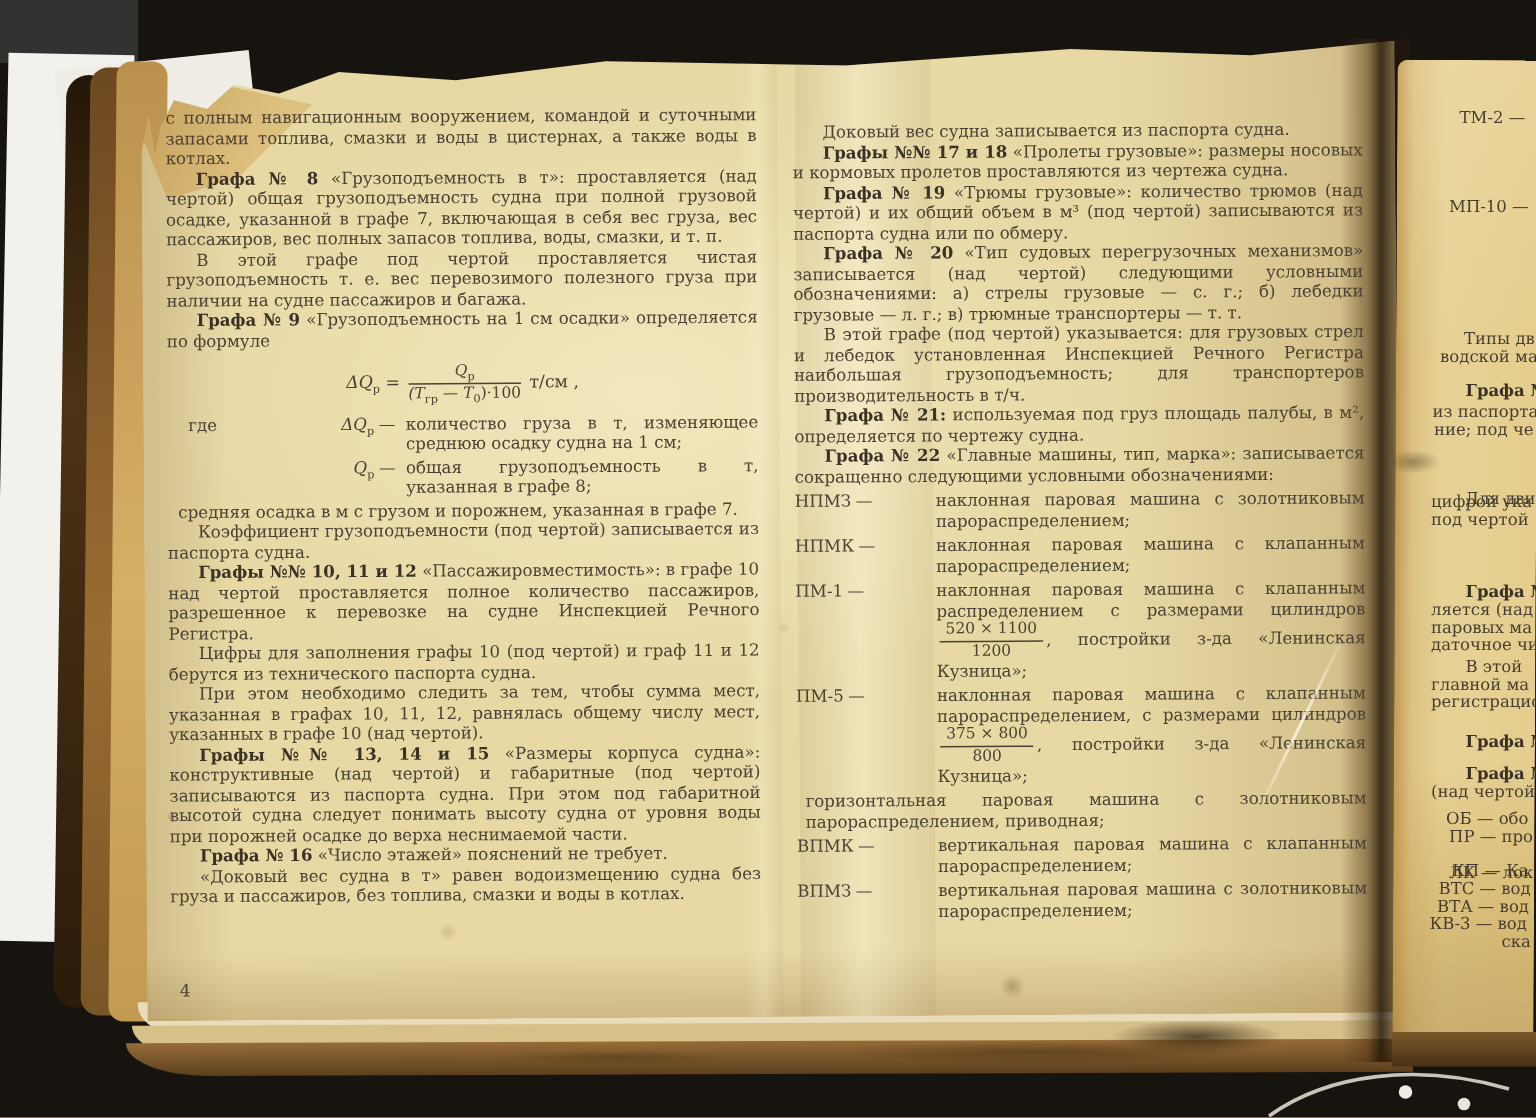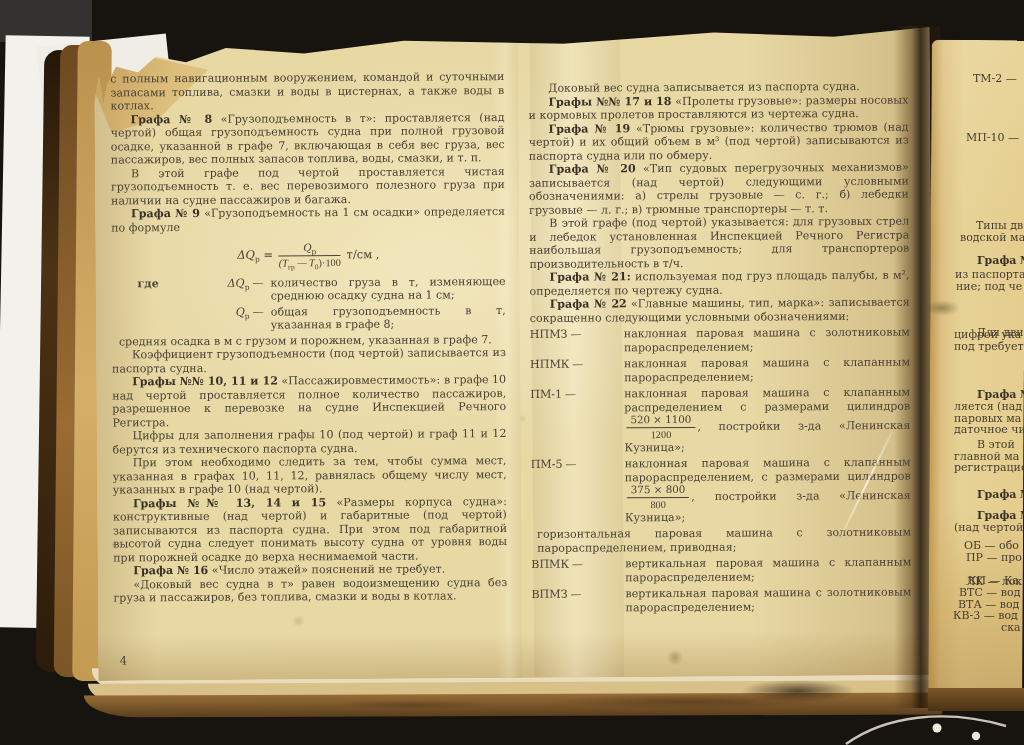--- a/index.html
+++ b/index.html
@@ -74,24 +74,24 @@
   .col p{margin:0;}
   .indent{text-indent:20px;}
   .gap{margin-top:8px;}
   b{color:#3a3127;}
   sub{font-size:7.5px;line-height:0;}
   i{font-style:italic;}
   
   .formula{margin:9px 0 7px;text-align:center;font-size:11.5px;}
   .frac{display:inline-block;vertical-align:middle;text-align:center;font-size:10.3px;line-height:1.15;margin:0 2px;}
   .frac .fn{display:block;border-bottom:1px solid #4b4134;padding:0 4px 1px;}
-  .frac .fd{display:block;padding-top:1px;font-family:Liberation Serif, serif;}
+  .frac .fd{display:block;padding-top:1px;}
   
   .whererow{display:flex;margin-top:2px;position:relative;}
-  .wherelabel{position:absolute;left:26px;top:0;font-weight:bold;}
+  .wherelabel{position:absolute;left:14px;top:0;}
   .dterm{width:152px;flex-shrink:0;text-align:right;white-space:nowrap;}
   .ddesc{flex:1;padding-left:7px;text-align:justify;}
   
   .mrow{display:flex;margin-top:3px;}
   .mterm{width:88px;flex-shrink:0;white-space:nowrap;}
   .mdash{margin-left:3px;}
   .mdesc{flex:1;padding-left:6px;text-align:justify;}
   .pagenum{position:absolute;left:118px;top:651px;font-size:11.5px;}
   
   .side-text{position:absolute;left:0;top:0;width:1024px;height:745px;color:#463c2f;}
@@ -203,21 +203,21 @@
 <div class="side-text">
   <span class="sf" style="left:973px;top:73px">ТМ-2 —</span>
   <span class="sf" style="left:966px;top:132px">МП-10 —</span>
   <span class="sf" style="left:976px;top:220px">Типы дв</span>
   <span class="sf" style="left:960px;top:232px">водской ма</span>
   <span class="sf b" style="left:977px;top:255px">Графа №</span>
   <span class="sf" style="left:955px;top:269px">из паспорта</span>
   <span class="sf" style="left:956px;top:281px">ние; под че</span>
   <span class="sf" style="left:977px;top:327px">Для дви</span>
   <span class="sf" style="left:954px;top:329px">цифрой ука</span>
-  <span class="sf" style="left:954px;top:341px">под требует</span>
+  <span class="sf" style="left:954px;top:341px">под чертой</span>
   <span class="sf b" style="left:977px;top:389px">Графа №</span>
   <span class="sf" style="left:954px;top:401px">ляется (над</span>
   <span class="sf" style="left:954px;top:413px">паровых ма</span>
   <span class="sf" style="left:954px;top:424px">даточное чи</span>
   <span class="sf" style="left:977px;top:439px">В этой</span>
   <span class="sf" style="left:954px;top:451px">главной ма</span>
   <span class="sf" style="left:954px;top:462px">регистрацио</span>
   <span class="sf b" style="left:977px;top:489px">Графа №</span>
   <span class="sf b" style="left:977px;top:510px">Графа №</span>
   <span class="sf" style="left:954px;top:522px">(над чертой</span>

